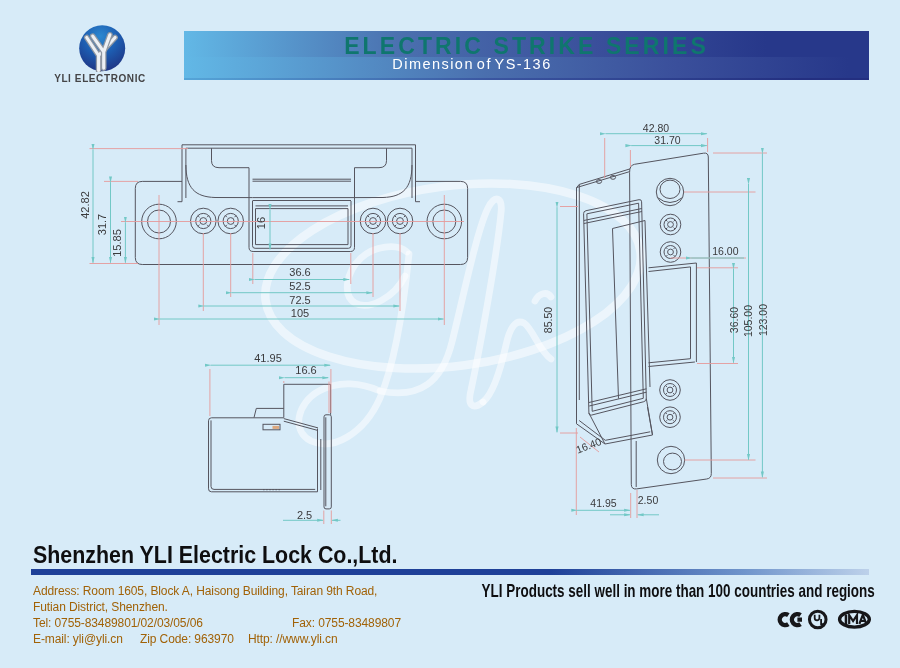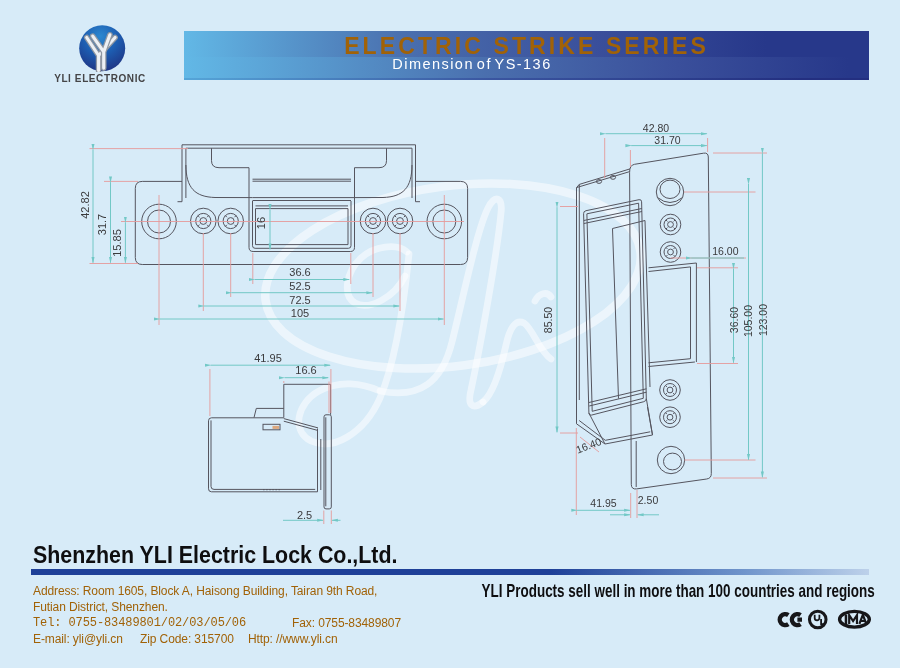--- a/index.html
+++ b/index.html
@@ -5,21 +5,21 @@
   html,body{margin:0;padding:0;}
   body{width:900px;height:668px;overflow:hidden;background:#d7ebf8;font-family:"Liberation Sans",sans-serif;}
   .abs{position:absolute;}
   #page{position:relative;width:900px;height:668px;background:#d7ebf8;}
   #banner1{left:184px;top:31px;width:685px;height:26px;
     background:linear-gradient(90deg,#62b8e6 0%,#4a6fae 32%,#3a4f9b 60%,#27388a 85%);}
   #banner2{left:184px;top:57px;width:685px;height:20.5px;
     background:linear-gradient(90deg,#62b8e6 0%,#4a6fae 44%,#3a4f9b 72%,#27388a 97%);}
   #banner3{left:184px;top:77.5px;width:685px;height:2.5px;
     background:linear-gradient(90deg,#55a5d8 0%,#3a55a0 45%,#232f80 90%);}
-  #title{left:184px;top:33px;width:685px;text-align:center;color:#a16207;
+  #title{left:184px;top:33px;width:685px;text-align:center;color:#0f766e;
     font-size:23px;font-weight:bold;letter-spacing:3.1px;}
   #subtitle{left:184px;top:56px;width:576px;text-align:center;color:#fff;
     font-size:14.5px;letter-spacing:1.45px;word-spacing:-2.5px;}
   #logotext{left:30px;top:73px;width:140px;text-align:center;color:#454547;
     font-size:10px;font-weight:bold;letter-spacing:0.6px;}
   #company{left:33px;top:542px;font-size:23px;font-weight:bold;color:#0e0e10;transform:scaleX(0.93);transform-origin:0 0;white-space:nowrap;}
   #navybar{left:31px;top:569px;width:838px;height:6px;
     background:linear-gradient(90deg,#1e4098 0%,#1e4098 62%,#6f94cb 85%,#bdd1ea 100%);}
   .addr{left:33px;font-size:12px;color:#a16207;letter-spacing:-0.1px;}
   #tagline{right:25px;top:579.5px;font-size:18.5px;font-weight:bold;color:#0e0e10;white-space:nowrap;transform:scaleX(0.727);transform-origin:100% 0;}
@@ -30,24 +30,24 @@
   <div class="abs" id="banner1"></div>
   <div class="abs" id="banner2"></div>
   <div class="abs" id="banner3"></div>
   <div class="abs" id="title">ELECTRIC STRIKE SERIES</div>
   <div class="abs" id="subtitle">Dimension of YS-136</div>
   <div class="abs" id="logotext">YLI ELECTRONIC</div>
   <div class="abs" id="company">Shenzhen YLI Electric Lock Co.,Ltd.</div>
   <div class="abs" id="navybar"></div>
   <div class="abs addr" style="top:584px;">Address: Room 1605, Block A, Haisong Building, Tairan 9th Road,</div>
   <div class="abs addr" style="top:600px;">Futian District, Shenzhen.</div>
-  <div class="abs addr" style="top:616px;font-family:Liberation Mono, monospace;">Tel: 0755-83489801/02/03/05/06</div>
+  <div class="abs addr" style="top:616px;">Tel: 0755-83489801/02/03/05/06</div>
   <div class="abs addr" style="left:248px;top:616px;margin-left:44px;">Fax: 0755-83489807</div>
   <div class="abs addr" style="top:632px;">E-mail: yli@yli.cn</div>
-  <div class="abs addr" style="left:140px;top:632px;">Zip Code: 315700</div>
+  <div class="abs addr" style="left:140px;top:632px;">Zip Code: 963970</div>
   <div class="abs addr" style="left:248px;top:632px;">Http: //www.yli.cn</div>
   <div class="abs" id="tagline">YLI Products sell well in more than 100 countries and regions</div>
   <svg class="abs" style="left:79px;top:25px;" width="47" height="47" viewBox="0 0 47 47">
     <defs>
       <radialGradient id="ball" cx="46%" cy="24%" r="88%">
         <stop offset="0%" stop-color="#2c88d0"></stop>
         <stop offset="45%" stop-color="#1d5cb0"></stop>
         <stop offset="100%" stop-color="#1f2a78"></stop>
       </radialGradient>
     </defs>

